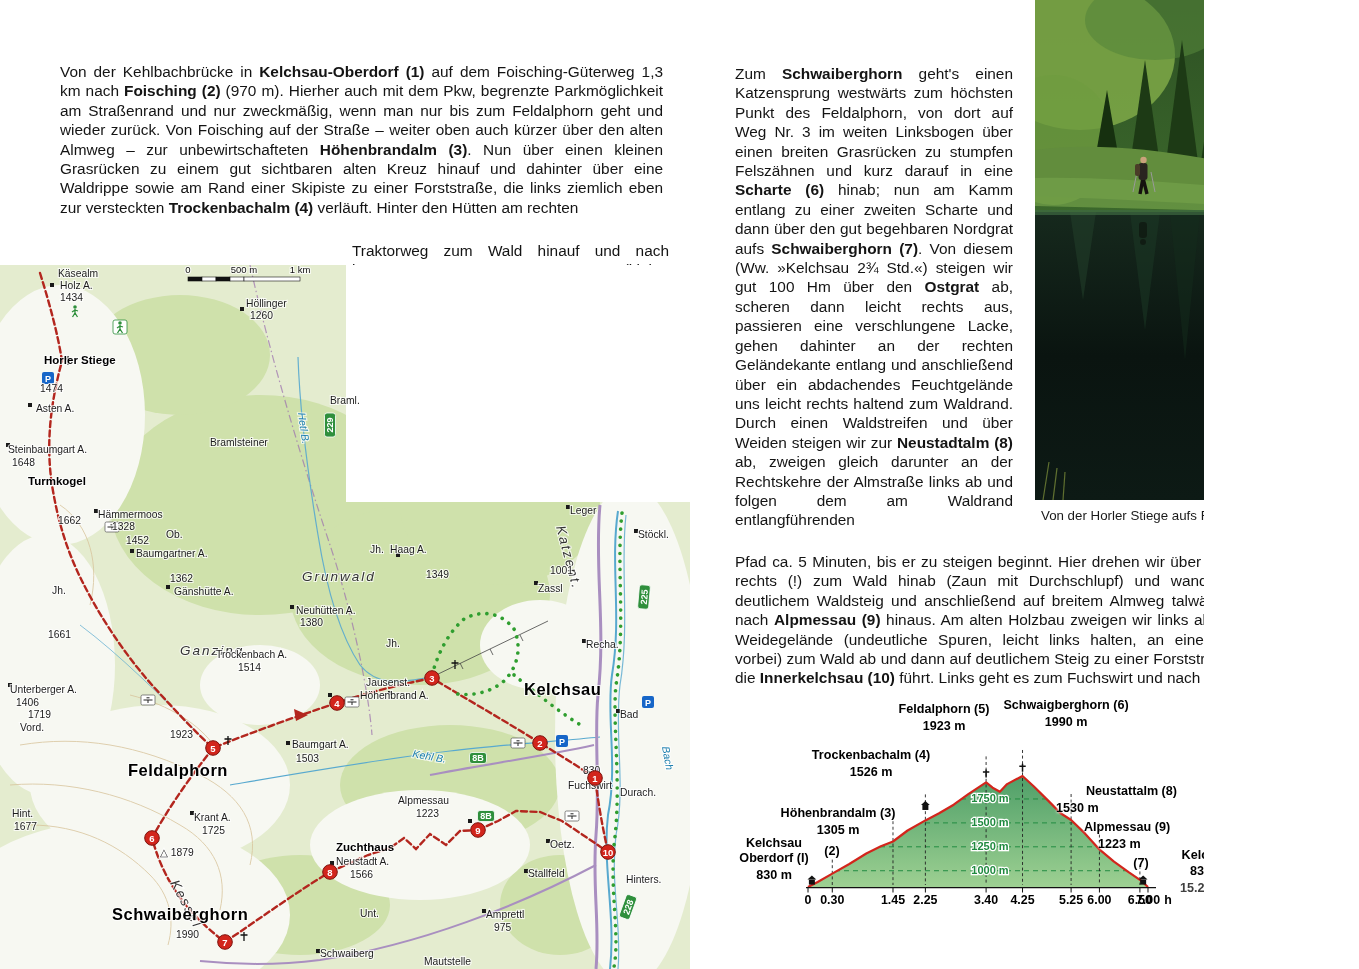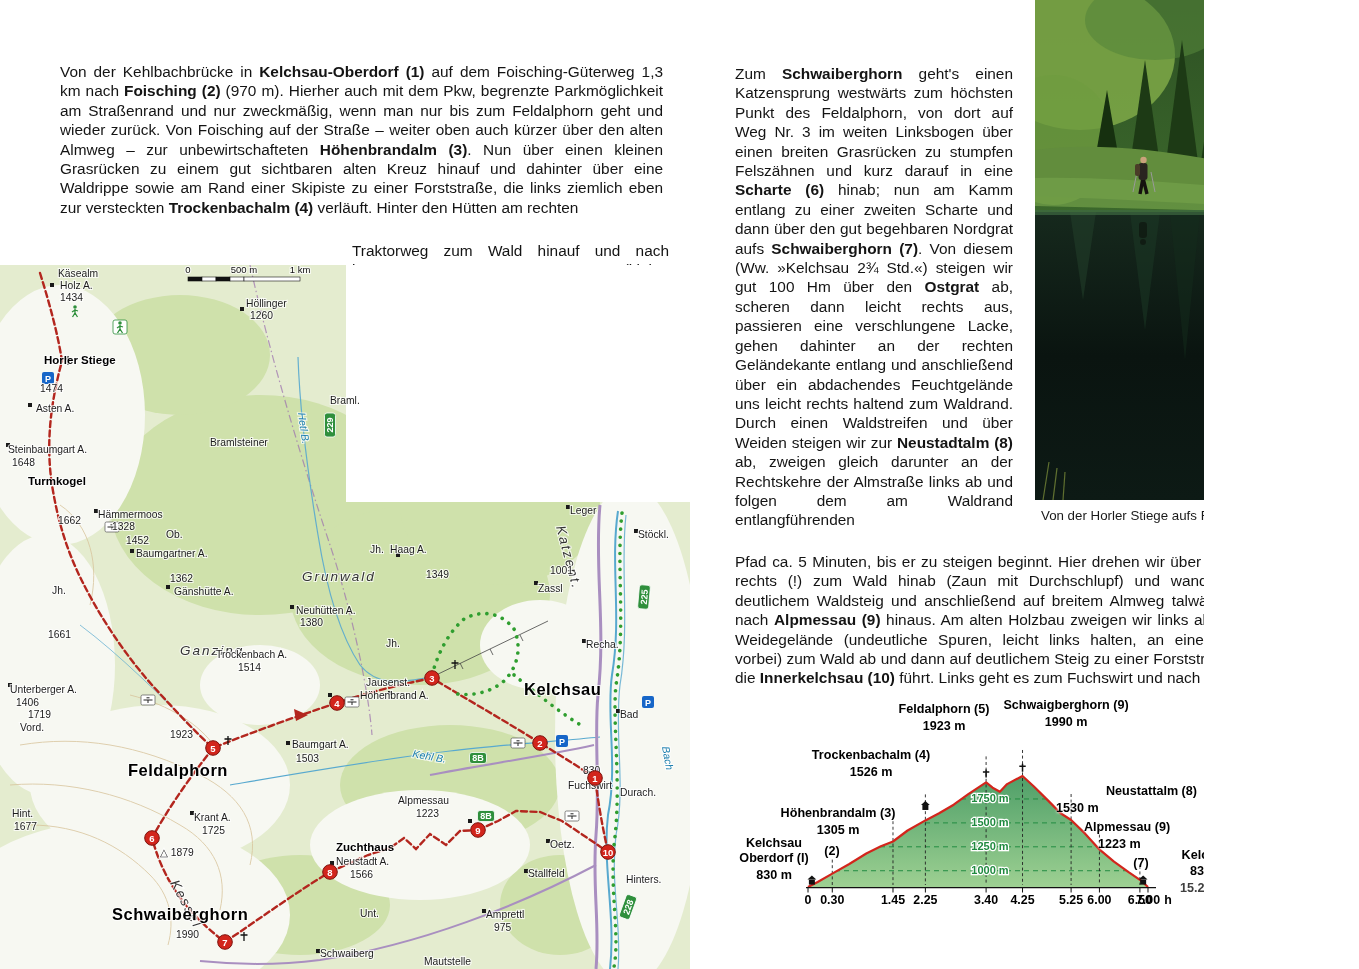--- a/index.html
+++ b/index.html
@@ -488,25 +488,25 @@
         </g>
         <g transform="translate(197.3815357,115.569)">
           <rect x="-3" y="-2.6" width="6" height="5" fill="#111"></rect>
           <polygon points="-4.4,-2.6 0,-6.6 4.4,-2.6" fill="#111"></polygon>
         </g>
         <path d="M258.0952857,77.55250000000001 L258.0952857,85.55250000000001 M254.8952857,79.95250000000001 L261.29528569999997,79.95250000000001" stroke="#111" stroke-width="1.5" fill="none"></path>
         <path d="M294.52353569999997,71.8105 L294.52353569999997,79.8105 M291.3235357,74.21050000000001 L297.72353569999996,74.21050000000001" stroke="#111" stroke-width="1.5" fill="none"></path>
       </svg>
     <div class="cl center" style="left:156px;top:10px;width:120px">Feldalphorn (5)</div>
     <div class="cl center" style="left:156px;top:27px;width:120px">1923 m</div>
-    <div class="cl center" style="left:268px;top:6px;width:140px">Schwaigberghorn (9)</div>
+    <div class="cl center" style="left:268px;top:6px;width:140px">Schwaigberghorn (6)</div>
     <div class="cl center" style="left:268px;top:23px;width:140px">1990 m</div>
     <div class="cl center" style="left:78px;top:56px;width:130px">Trockenbachalm (4)</div>
     <div class="cl center" style="left:78px;top:73px;width:130px">1526 m</div>
-    <div class="cl" style="left:344px;top:92px;padding-left:34px;">Neustattalm (8)</div>
+    <div class="cl" style="left:324px;top:92px;padding-left:34px;">Neustattalm (8)</div>
     <div class="cl" style="left:328px;top:109px;text-align:center;">1530 m</div>
     <div class="cl center" style="left:45px;top:114px;width:130px">Höhenbrandalm (3)</div>
     <div class="cl center" style="left:45px;top:131px;width:130px">1305 m</div>
     <div class="cl" style="left:356px;top:128px;">Alpmessau (9)</div>
     <div class="cl" style="left:370px;top:145px;">1223 m</div>
     <div class="cl center wrap" style="left:4px;top:144px;width:84px">Kelchsau Oberdorf (I)</div>
     <div class="cl center" style="left:4px;top:176px;width:84px">830 m</div>
     <div class="cl center" style="left:89px;top:152px;width:30px">(2)</div>
     <div class="cl center" style="left:397px;top:164px;width:32px">(7)</div>
     <div class="cl center" style="left:448px;top:156px;width:140px">Kelchsau Oberdorf (I)</div>

